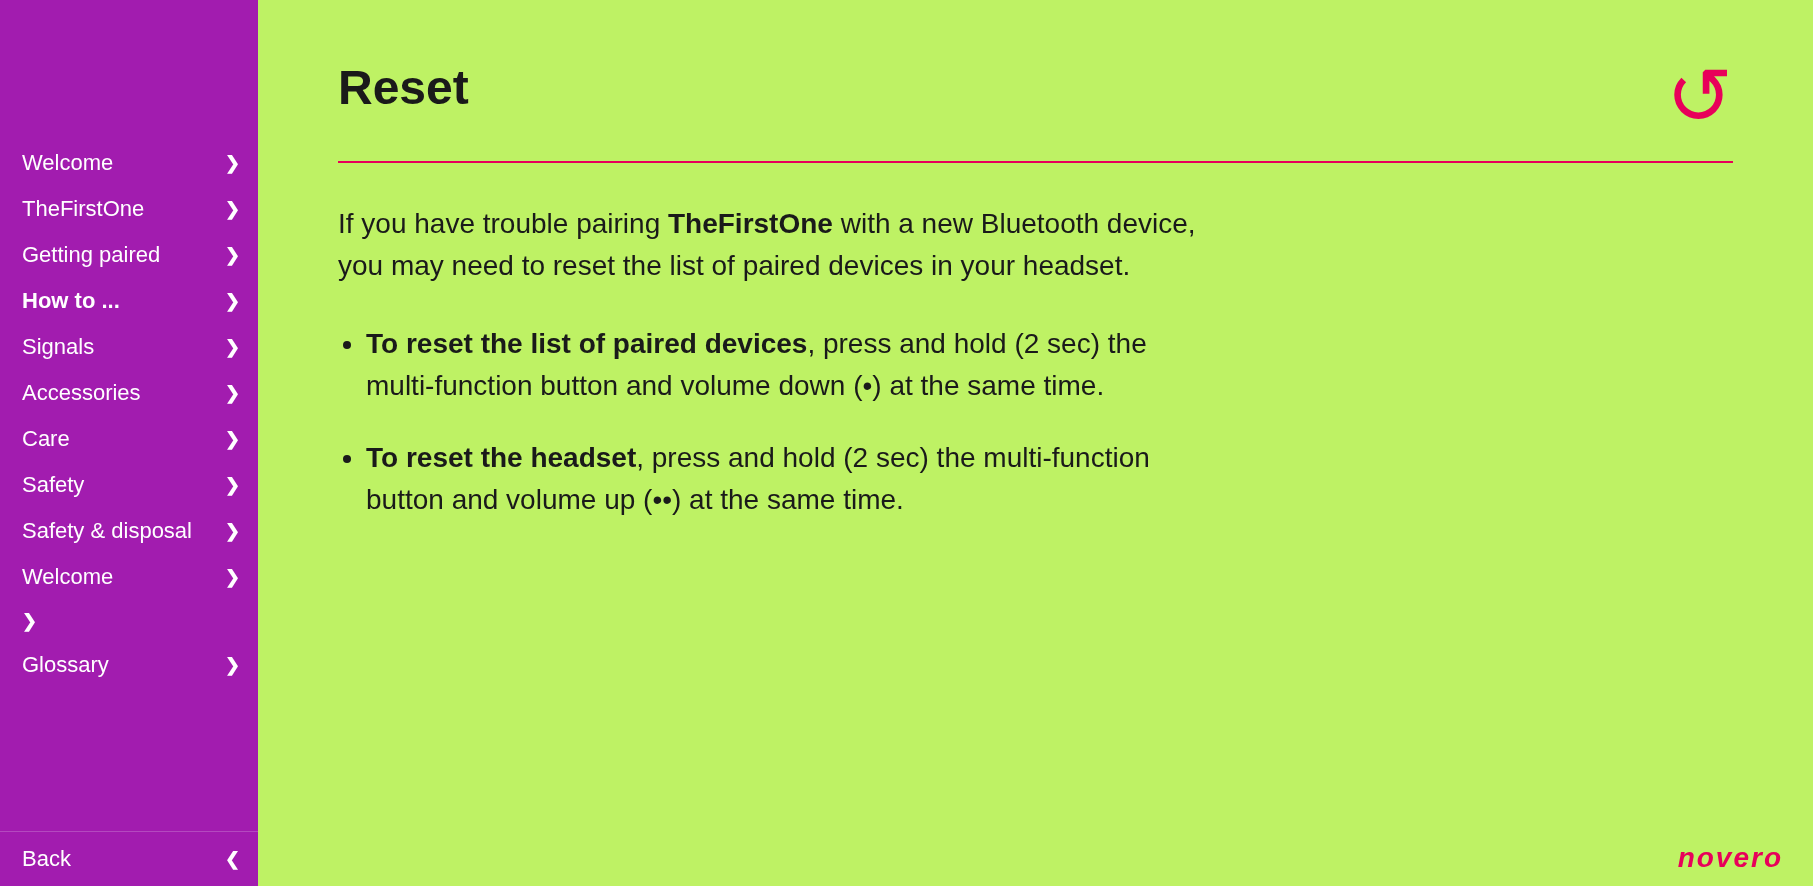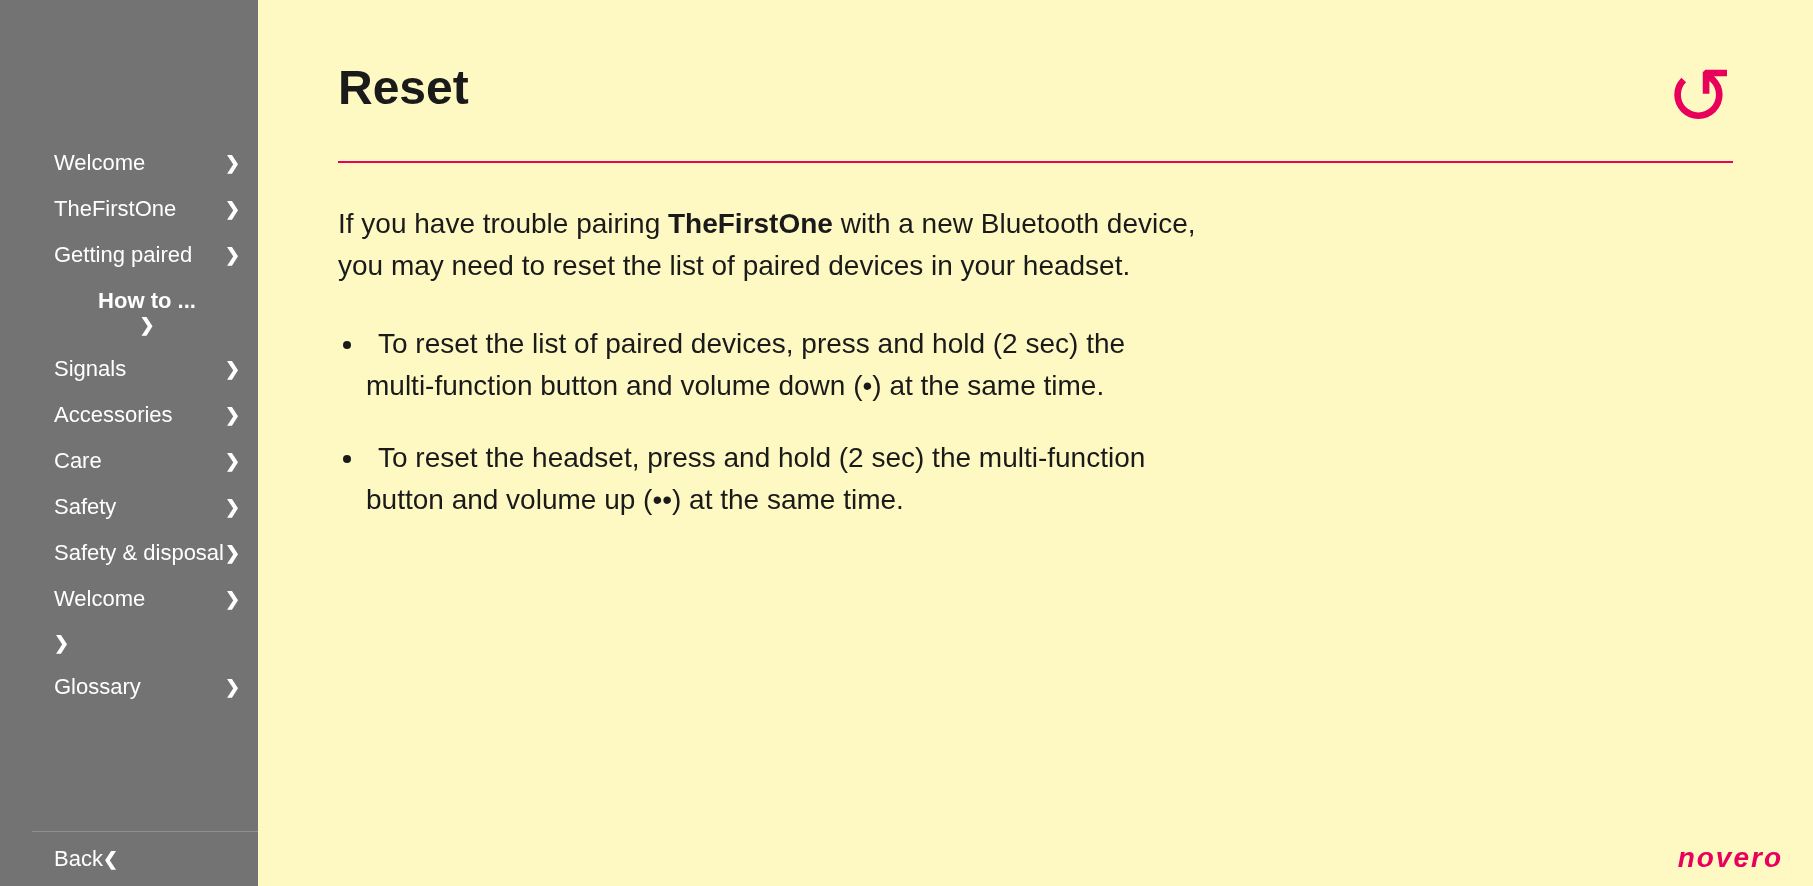--- a/index.html
+++ b/index.html
@@ -10,58 +10,56 @@
       width: 1813px;
       height: 886px;
       overflow: hidden;
       background: #fff;
     }
 
     
     .sidebar {
       width: 258px;
       min-width: 258px;
-      background: #737373;
+      background: #a21caf;
       display: flex;
       flex-direction: column;
       padding-top: 140px;
       position: relative;
-      padding-left: 32px;
     }
 
     .sidebar-item {
       display: flex;
       align-items: center;
       justify-content: space-between;
       padding: 10px 18px 10px 22px;
       cursor: pointer;
       color: #fff;
       font-size: 22px;
       font-weight: 400;
     }
 
     .sidebar-item.active {
       font-weight: 700;
-      flex-direction: column;
     }
 
     .sidebar-item .chevron {
       font-size: 18px;
       color: #fff;
       font-weight: 700;
     }
 
     .sidebar-divider {
       flex: 1;
     }
 
     .sidebar-back {
       display: flex;
       align-items: center;
-      justify-content: flex-start;
+      justify-content: space-between;
       padding: 14px 18px 14px 22px;
       cursor: pointer;
       color: #fff;
       font-size: 22px;
       font-weight: 400;
       border-top: 1px solid rgba(255,255,255,0.2);
     }
 
     .sidebar-back .chevron-back {
       font-size: 18px;
@@ -69,21 +67,21 @@
       font-weight: 700;
     }
 
     
     .main {
       flex: 1;
       display: flex;
       flex-direction: column;
       padding: 60px 80px 40px 80px;
       position: relative;
-      background: #fef9c3;
+      background: #bef264;
     }
 
     .page-header {
       display: flex;
       align-items: flex-start;
       justify-content: space-between;
       margin-bottom: 18px;
     }
 
     .page-title {
@@ -119,22 +117,21 @@
       list-style: disc;
       padding-left: 28px;
     }
 
     .bullet-list li {
       margin-bottom: 30px;
       line-height: 1.5;
     }
 
     .bullet-list li b {
-      font-weight: 400;
-      margin-left: 12px;
+      font-weight: 700;
     }
 
     
     .novero-logo {
       position: absolute;
       bottom: 12px;
       right: 30px;
       font-size: 28px;
       font-weight: 900;
       color: #e8005a;

